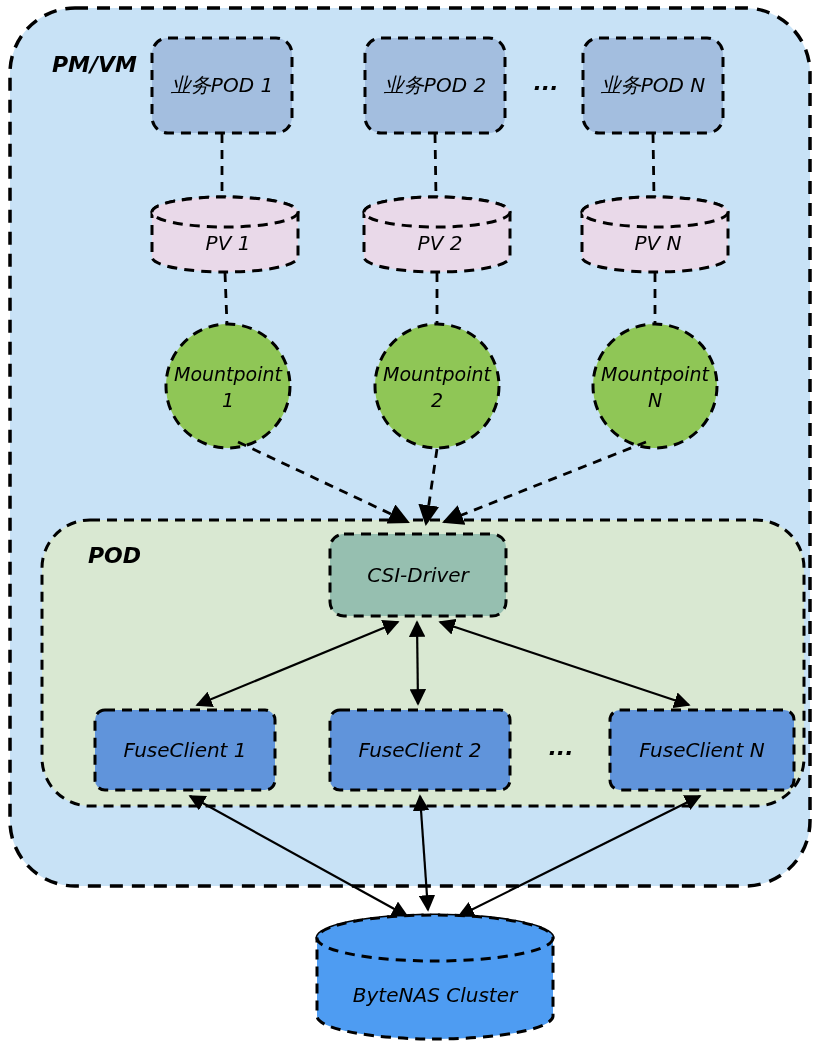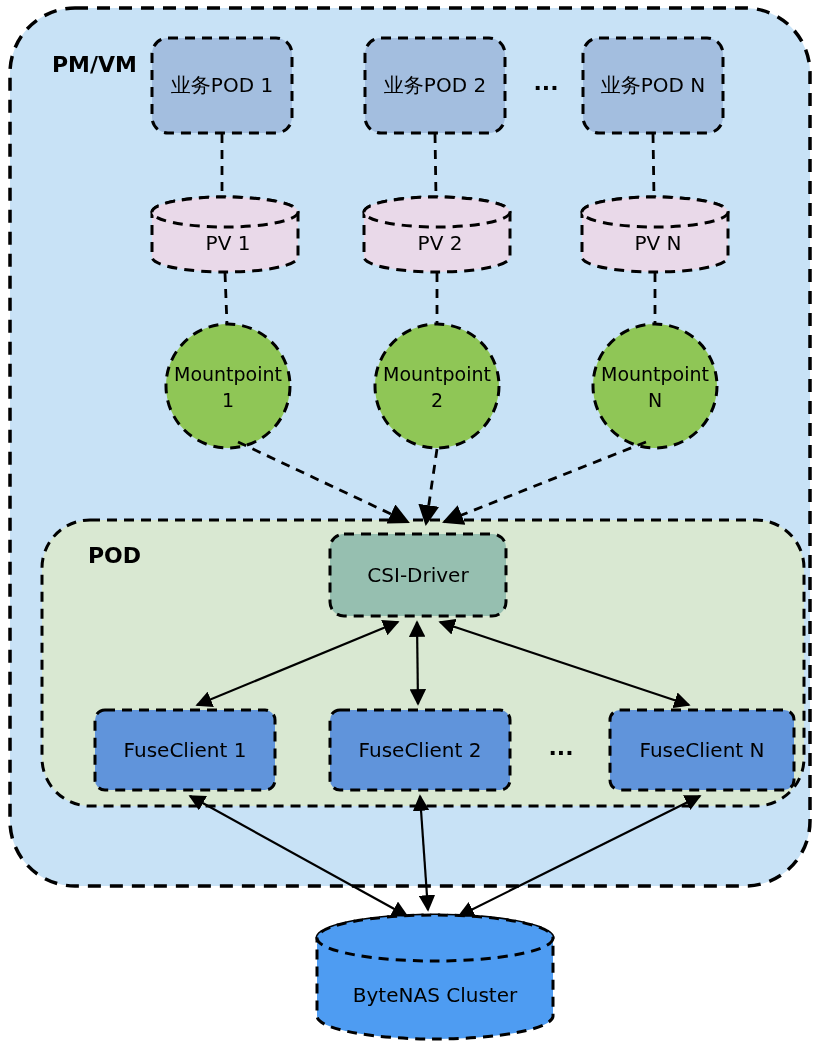--- a/index.html
+++ b/index.html
@@ -1,16 +1,16 @@
 <!DOCTYPE html>
 <html><head>
 <meta charset="utf-8">
 <style>
   html, body { margin: 0; padding: 0; background: #ffffff; }
-  .stage { width: 768px; height: 1050px; position: relative; }
+  .stage { width: 768px; height: 1050px; position: relative; font-style: italic; }
   svg { display: block; }
   text {
     font-family: "DejaVu Sans", "Liberation Sans", sans-serif;
     fill: #000;
   }
   .dashed-border { stroke: #000; stroke-width: 3; stroke-dasharray: 10 7; }
   .dashed-border-thick { stroke: #000; stroke-width: 3.5; stroke-dasharray: 13 9; }
   .dashed-line { stroke: #000; stroke-width: 2.8; stroke-dasharray: 9 7; fill: none; }
   .arrow-line { stroke: #000; stroke-width: 2.2; fill: none; }
   .node-label { font-size: 20px; text-anchor: middle; }

